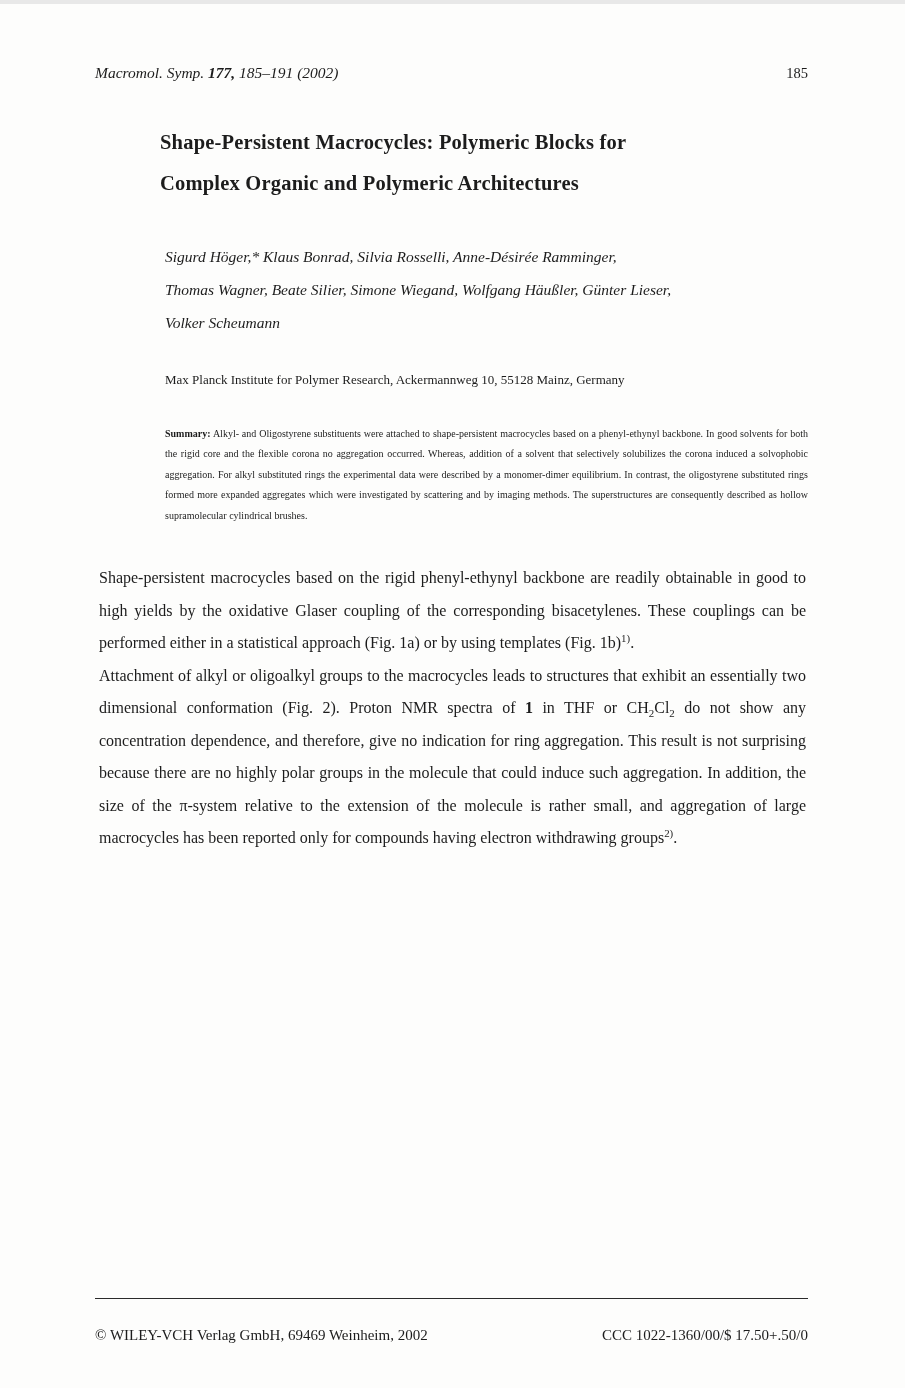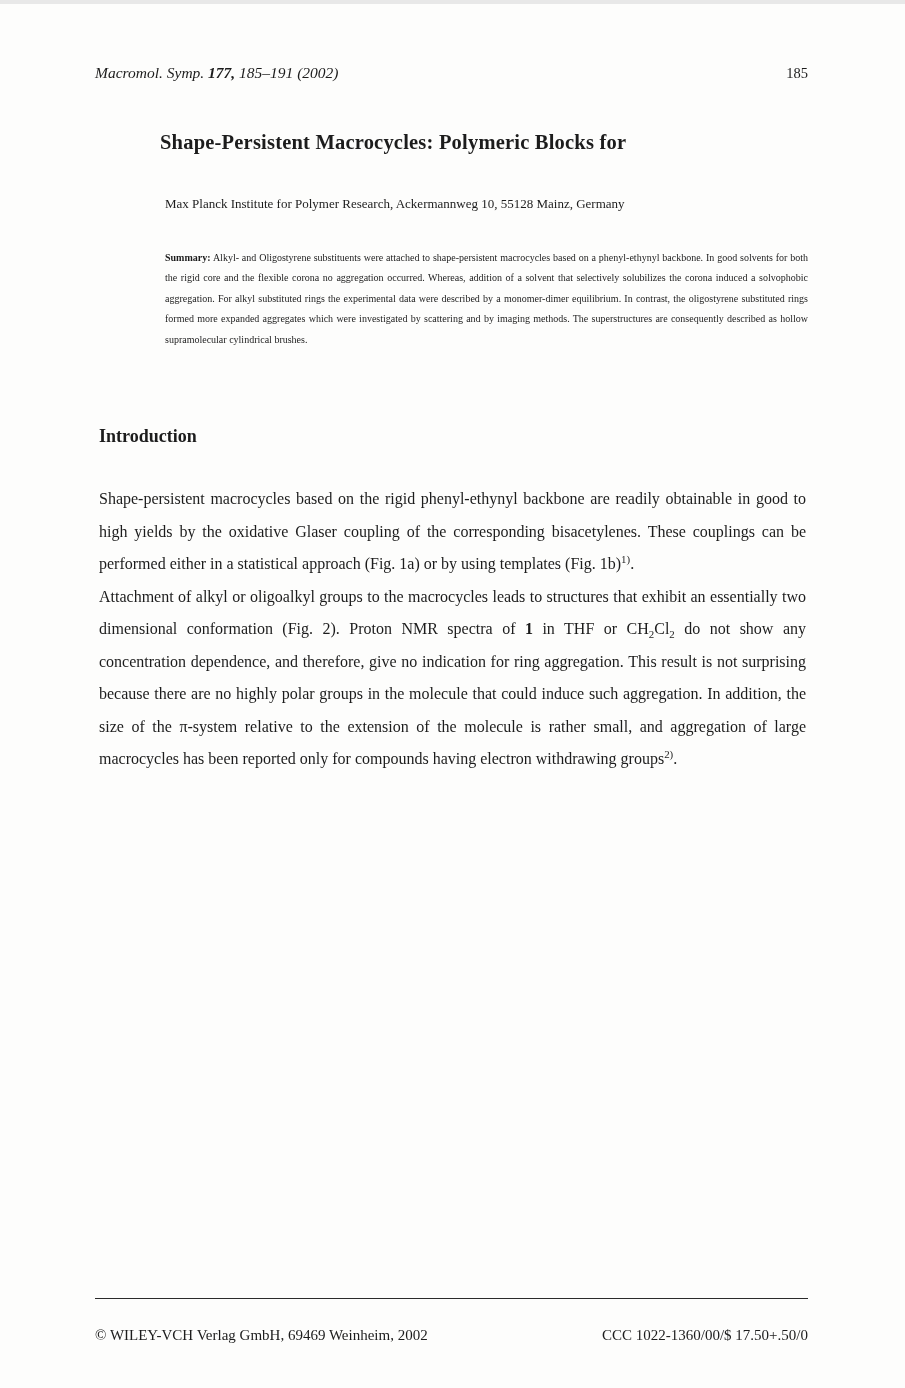--- a/index.html
+++ b/index.html
@@ -102,28 +102,33 @@
 
 <div class="page">
 
   <div class="running-head">
     <span class="journal-ref"><span class="seg-normal">Macromol. Symp. </span><span class="seg-bold">177,</span><span class="seg-normal"> 185–191 (2002)</span></span>
     <span class="page-num">185</span>
   </div>
 
   <div class="title-block">
     <div>Shape-Persistent Macrocycles: Polymeric Blocks for</div>
+    <div>Complex Organic and Polymeric Architectures</div>
   </div>
 
+  <div class="authors-block">
+    <div>Sigurd Höger,* Klaus Bonrad, Silvia Rosselli, Anne-Désirée Ramminger,</div>
+    <div>Thomas Wagner, Beate Silier, Simone Wiegand, Wolfgang Häußler, Günter Lieser,</div>
+    <div>Volker Scheumann</div>
+  </div>
 
   <div class="affiliation">Max Planck Institute for Polymer Research, Ackermannweg 10, 55128 Mainz, Germany</div>
 
   <div class="summary"><span class="seg-bold">Summary:</span><span class="seg-normal"> Alkyl- and Oligostyrene substituents were attached to shape-persistent macrocycles based on a phenyl-ethynyl backbone. In good solvents for both the rigid core and the flexible corona no aggregation occurred. Whereas, addition of a solvent that selectively solubilizes the corona induced a solvophobic aggregation. For alkyl substituted rings the experimental data were described by a monomer-dimer equilibrium. In contrast, the oligostyrene substituted rings formed more expanded aggregates which were investigated by scattering and by imaging methods. The superstructures are consequently described as hollow supramolecular cylindrical brushes.</span></div>
 
-  <div class="section-heading">Introduction</div>
 
   <p class="body-par first"><span class="seg-normal">Shape-persistent macrocycles based on the rigid phenyl-ethynyl backbone are readily obtainable in good to high yields by the oxidative Glaser coupling of the corresponding bisacetylenes. These couplings can be performed either in a statistical approach (Fig. 1a) or by using templates (Fig. 1b)</span><span class="seg-sup">1)</span><span class="seg-normal">.</span></p>
 
   <p class="body-par"><span class="seg-normal">Attachment of alkyl or oligoalkyl groups to the macrocycles leads to structures that exhibit an essentially two dimensional conformation (Fig. 2). Proton NMR spectra of </span><span class="seg-bold">1</span><span class="seg-normal"> in THF or CH</span><span class="seg-sub">2</span><span class="seg-normal">Cl</span><span class="seg-sub">2</span><span class="seg-normal"> do not show any concentration dependence, and therefore, give no indication for ring aggregation. This result is not surprising because there are no highly polar groups in the molecule that could induce such aggregation. In addition, the size of the π-system relative to the extension of the molecule is rather small, and aggregation of large macrocycles has been reported only for compounds having electron withdrawing groups</span><span class="seg-sup">2)</span><span class="seg-normal">.</span></p>
 
   <div class="footer">
     <span>© WILEY-VCH Verlag GmbH, 69469 Weinheim, 2002</span>
     <span>CCC 1022-1360/00/$ 17.50+.50/0</span>
   </div>
 

